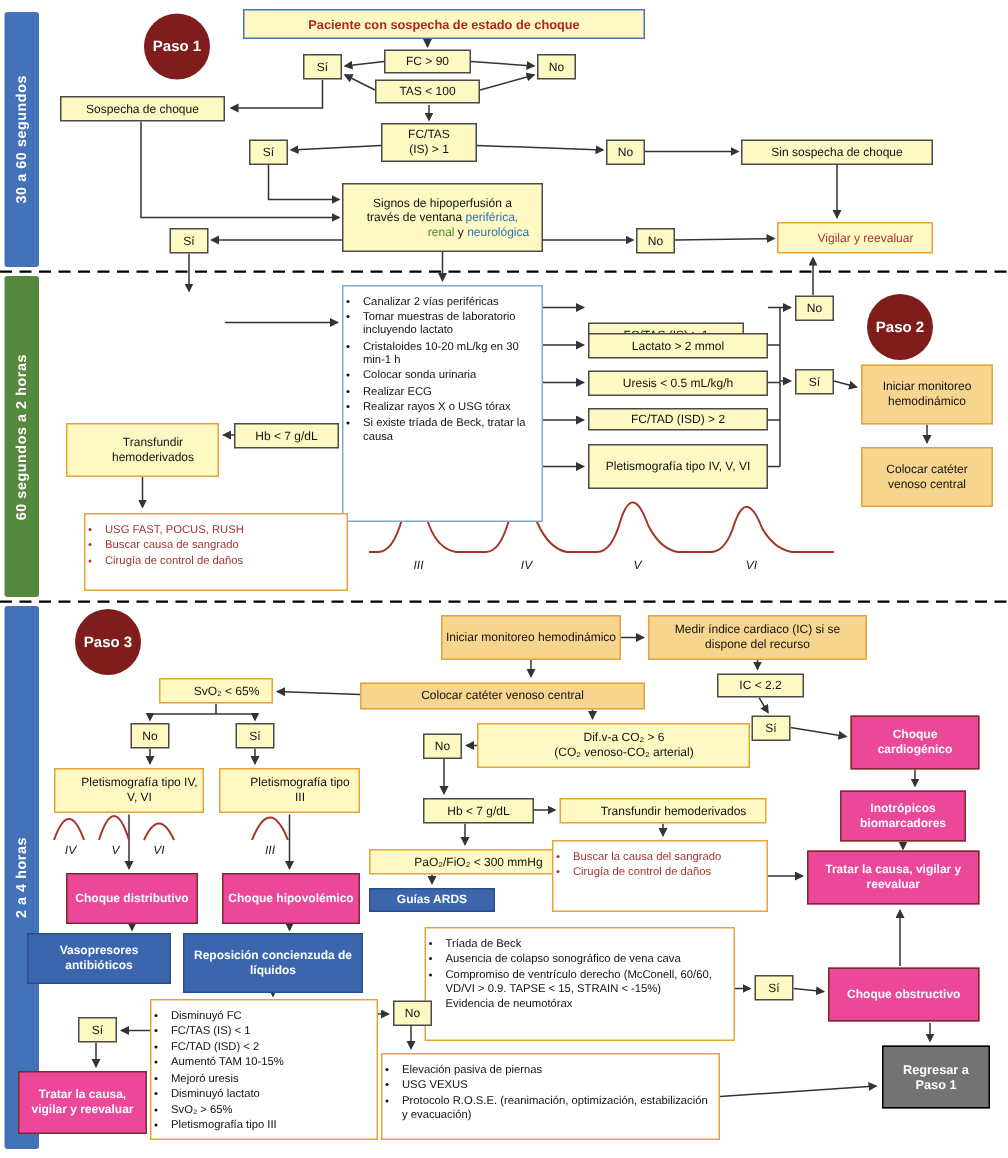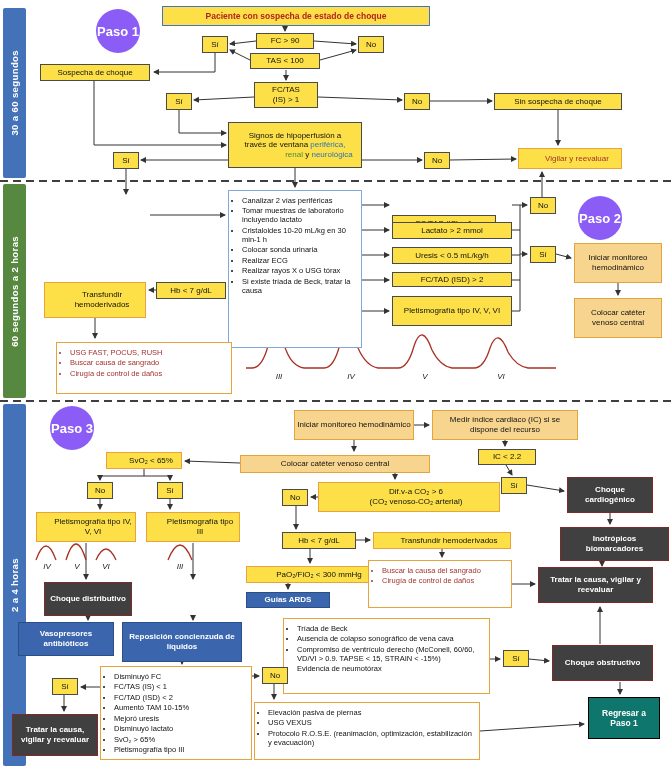--- a/index.html
+++ b/index.html
@@ -1,35 +1,35 @@
 <!DOCTYPE html>
 <html><head>
 <meta charset="utf-8">
 <style>
   * { margin:0; padding:0; box-sizing:border-box; }
   body { font-family:"Liberation Sans", sans-serif; background:#fff; }
   #canvas { position:relative; width:672px; height:772px; background:#fff; overflow:hidden;
             font-size:8px; color:#111; }
   svg.overlay { position:absolute; left:0; top:0; pointer-events:none; }
   .node { position:absolute; display:flex; align-items:center; justify-content:center;
-          text-align:center; background:#fde047; border:1px solid #4a4a4a; padding:1px 2px;
+          text-align:center; background:#fef9c3; border:1px solid #4a4a4a; padding:1px 2px;
           line-height:1.2; }
   .col { flex-direction:column; }
   .gold { border:1.6px solid #E8A33D;padding-left:16px; }
   .goldfill { background:#F8D58E; border:1px solid #E2A43C; }
-  .redfill { background:#404040; border:1px solid #7e2b28; color:#fff; font-weight:bold; }
+  .redfill { background:#ec4899; border:1px solid #7e2b28; color:#fff; font-weight:bold; }
   .bluefill { background:#3B66AE; border:1px solid #2c4e86; color:#fff; font-weight:bold; }
-  .blackfill { background:#0f766e; border:1px solid #000; color:#fff; font-weight:bold; font-size:8.5px; }
+  .blackfill { background:#737373; border:1px solid #000; color:#fff; font-weight:bold; font-size:8.5px; }
   .redtext { color:#A43430; }
   .blueword { color:#2E74B5; }
   .greenword { color:#4E8A3A;padding-left:48px; }
   .titlebox { border:1.6px solid #4472C4; color:#B22222; font-weight:bold; font-size:8.5px; }
   .blueborder { border:1.6px solid #7FA8D9; }
-  .circle { position:absolute; border-radius:50%; background:#8b5cf6; color:#fff; font-weight:bold;
-            display:flex; align-items:center; justify-content:center; font-size:13px; }
+  .circle { position:absolute; border-radius:50%; background:#7f1d1d; color:#fff; font-weight:bold;
+            display:flex; align-items:center; justify-content:center; font-size:10px; }
   .bullets { position:absolute; background:#fff; padding:3px 3px 3px 2px; line-height:1.2;
              font-size:7.5px; display:block; }
   .bullets ul { margin:0; padding-left:11px; text-align:left; }
   .bullets li { margin:1.5px 0; }
   .band { position:absolute; left:3px; width:23px; display:flex; align-items:center;
           justify-content:center; border-radius:2px; }
   .band span { writing-mode:vertical-rl; transform:rotate(180deg); color:#fff; font-weight:bold;
                font-size:9.5px; letter-spacing:0.4px; white-space:nowrap; }
   .band-blue { background:#4472B8; }
   .band-green { background:#57883F; }
@@ -230,33 +230,34 @@
   <div class="node gold" style="left:36px;top:512px;width:100px;height:30px">Pletismografía tipo IV, V, VI</div>
   <div class="node gold" style="left:146px;top:512px;width:94px;height:30px">Pletismografía tipo III</div>
 
   <div class="wlabel" style="left:38px;top:562px;width:18px">IV</div>
   <div class="wlabel" style="left:68px;top:562px;width:18px">V</div>
   <div class="wlabel" style="left:96px;top:562px;width:20px">VI</div>
   <div class="wlabel" style="left:170px;top:562px;width:20px">III</div>
 
   <div class="node" style="left:282px;top:532px;width:74px;height:17px">Hb &lt; 7 g/dL</div>
   <div class="node gold" style="left:373px;top:532px;width:138px;height:17px">Transfundir hemoderivados</div>
-  <div class="node redfill" style="left:560px;top:527px;width:109px;height:34px">Inotrópicos biomarcadores</div>
+  <div class="node redfill" style="left:560px;top:527px;width:84px;height:34px">Inotrópicos biomarcadores</div>
 
   <div class="node gold" style="left:246px;top:566px;width:132px;height:17px">PaO₂/FiO₂ &lt; 300 mmHg</div>
   <div class="bullets gold" style="left:368px;top:560px;width:144px;height:48px">
     <ul class="redtext">
         <li>Buscar la causa del sangrado</li>
         <li>Cirugía de control de daños</li>
       </ul>
   </div>
   <div class="node redfill" style="left:538px;top:567px;width:115px;height:36px">Tratar la causa, vigilar y reevaluar</div>
 
   <div class="node bluefill" style="left:246px;top:592px;width:84px;height:16px">Guías ARDS</div>
   <div class="node redfill" style="left:44px;top:582px;width:88px;height:34px">Choque distributivo</div>
+  <div class="node redfill" style="left:148px;top:582px;width:92px;height:34px">Choque hipovolémico</div>
 
   <div class="node bluefill" style="left:18px;top:622px;width:96px;height:34px">Vasopresores antibióticos</div>
   <div class="node bluefill" style="left:122px;top:622px;width:120px;height:40px">Reposición concienzuda de líquidos</div>
 
   <div class="bullets gold" style="left:283px;top:618px;width:207px;height:76px">
     <ul>
         <li>Tríada de Beck</li>
         <li>Ausencia de colapso sonográfico de vena cava</li>
         <li>Compromiso de ventrículo derecho (McConell, 60/60, VD/VI &gt; 0.9. TAPSE &lt; 15, STRAIN &lt; -15%)</li>
         <li>Evidencia de neumotórax</li>

